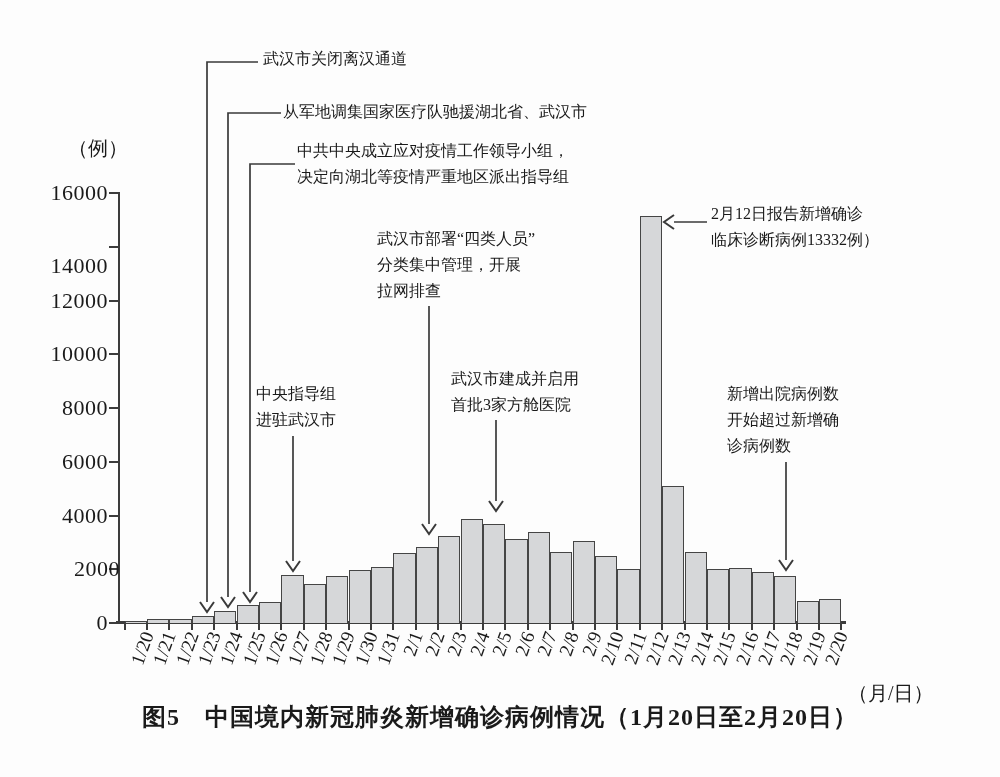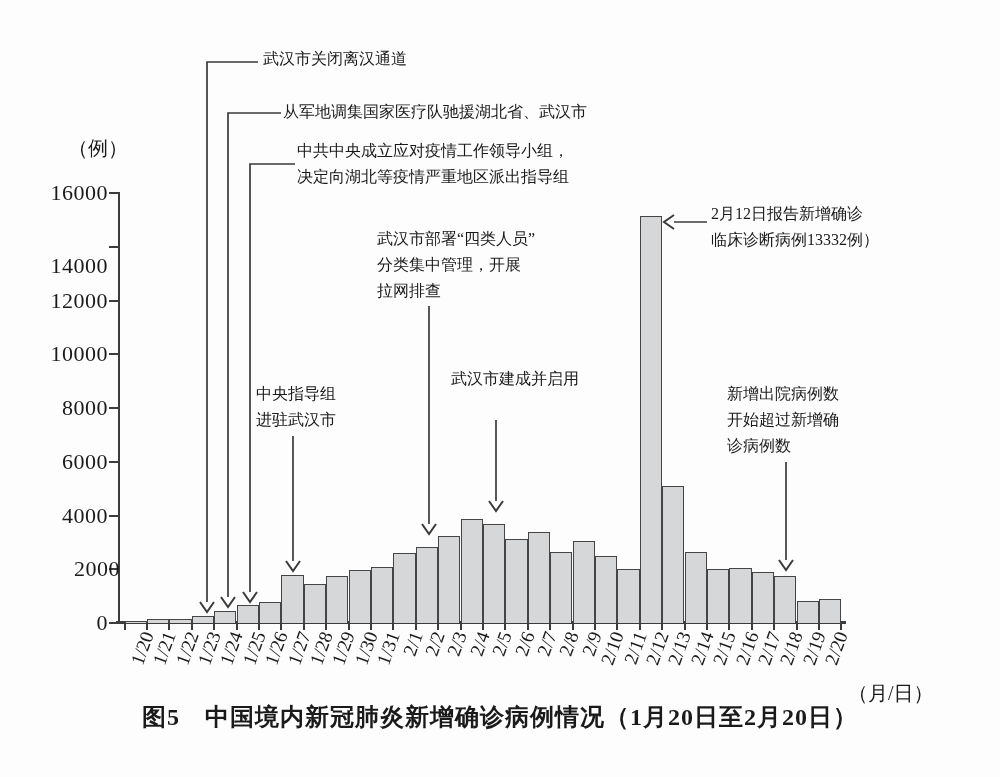--- a/index.html
+++ b/index.html
@@ -195,20 +195,21 @@
     <div>中央指导组</div>
     <div>进驻武汉市</div>
   </div>
   <div class="abs ann" style="left:377px; top:226px;">
     <div>武汉市部署“四类人员”</div>
     <div>分类集中管理，开展</div>
     <div>拉网排查</div>
   </div>
   <div class="abs ann" style="left:451px; top:366px;">
     <div>武汉市建成并启用</div>
+    <div>首批3家方舱医院</div>
   </div>
   <div class="abs ann" style="left:711px; top:201px;">
     <div>2月12日报告新增确诊</div>
     <div>临床诊断病例13332例）</div>
   </div>
   <div class="abs ann" style="left:727px; top:381px;">
     <div>新增出院病例数</div>
     <div>开始超过新增确</div>
     <div>诊病例数</div>
   </div>

